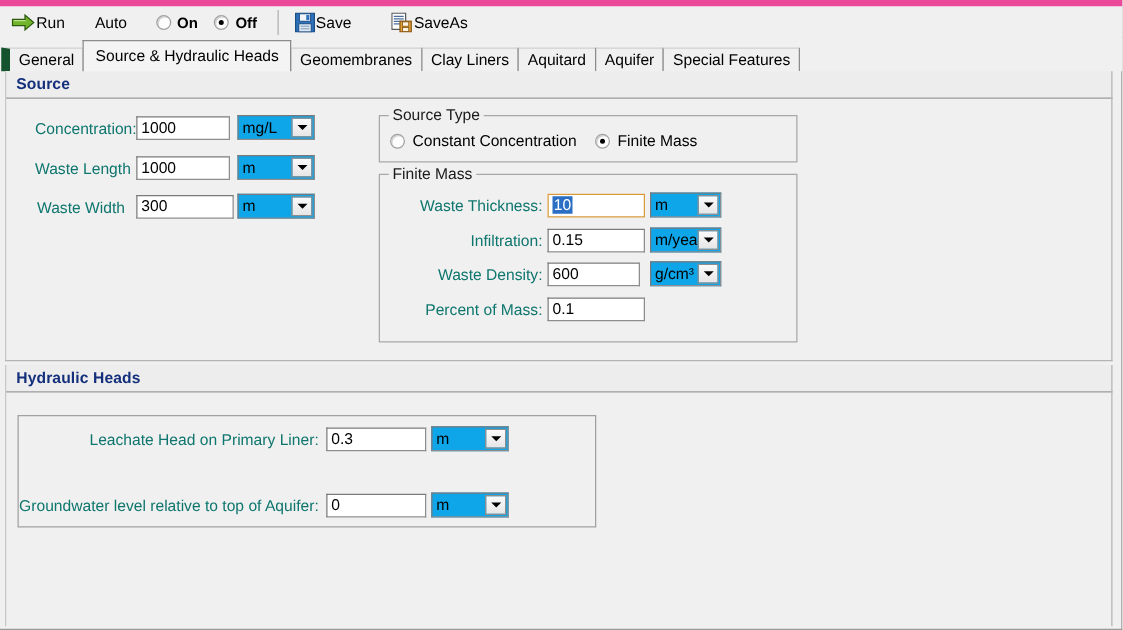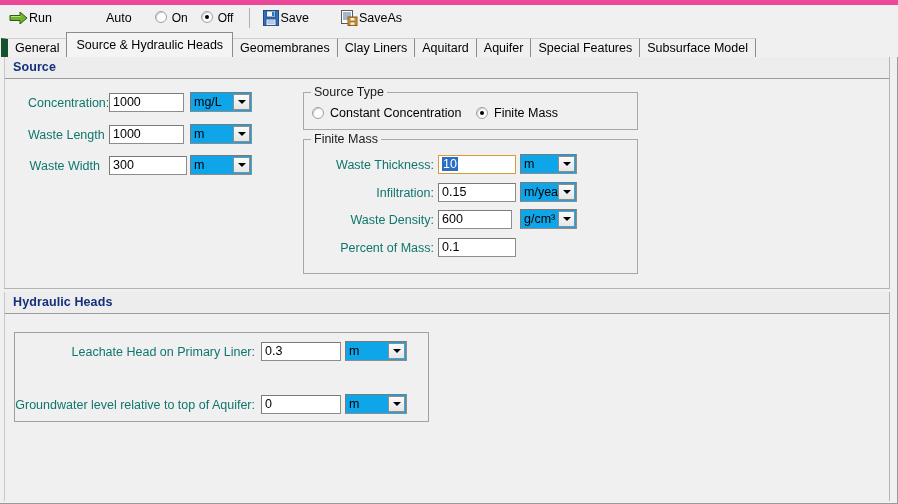--- a/index.html
+++ b/index.html
@@ -34,22 +34,22 @@
     height: 24px;
     padding: 0 3px;
     white-space: nowrap;
     font-size: 12.5px;
   }
   .tb-label { margin-left: 1px; }
 
   
   .run-arrow { width: 19px; height: 14px; display:block; }
 
-  .tb-gap-auto { margin-left: 48px; }
-  .tb-radio-wrap { display: flex; align-items: flex-start; margin-left: 20px; gap: 5px; }
+  .tb-gap-auto { margin-left: 18px; }
+  .tb-radio-wrap { display: flex; align-items: center; margin-left: 20px; gap: 5px; font-weight: bold; }
   .tb-radio-wrap.second { margin-left: 13px; }
 
   .radio {
     width: 12px; height: 12px; border-radius: 50%;
     background: #fdfdfd;
     border: 1px solid #a0a0a0;
     box-shadow: inset 1px 1px 0 #d0d0d0;
     box-sizing: border-box;
     position: relative;
     flex: none;
@@ -306,21 +306,20 @@
 
   <div class="tabstrip">
     <div class="tabs-row">
       <div class="tab first">General</div>
       <div class="tab selected">Source &amp; Hydraulic Heads</div>
       <div class="tab">Geomembranes</div>
       <div class="tab">Clay Liners</div>
       <div class="tab">Aquitard</div>
       <div class="tab">Aquifer</div>
       <div class="tab">Special Features</div>
-      <div class="tab">Subsurface Model</div>
     </div>
   </div>
 
   <div class="content">
 
     <div class="section-head" style="top:0;">
       <span class="title">Source</span>
     </div>
     <div class="section-left-edge" style="top:0; height:232px;"></div>
     <div class="section-left-edge" style="left:885px; top:0; height:232px; background:#b4b4b4;"></div>
@@ -398,21 +397,21 @@
       <div class="lbl" style="left:8px; top:101px; width:122px;">Percent of Mass:</div>
       <div class="tbox" style="left:134px; top:98px; width:78px;">0.1</div>
     </div>
 
     <div class="section-head" style="top:235px;">
       <span class="title">Hydraulic Heads</span>
     </div>
     <div class="section-left-edge" style="top:235px; height:209px;"></div>
     <div class="section-left-edge" style="left:885px; top:235px; height:209px; background:#b4b4b4;"></div>
 
-    <div class="inner-panel" style="left:10px; top:275px; width:415px; height:90px;">
+    <div class="inner-panel" style="left:10px; top:275px; width:463px; height:90px;">
       <div class="lbl" style="left:0px; top:12px; width:240px;">Leachate Head on Primary Liner:</div>
       <div class="tbox" style="left:246px; top:9px; width:80px;">0.3</div>
       <div class="combo" style="left:330px; top:8px; width:62px;">
         <span class="cval">m</span>
         <span class="cbtn">
           <span class="arrow-dn"></span>
         </span>
       </div>
 
       <div class="lbl" style="left:0px; top:65px; width:240px;">Groundwater level relative to top of Aquifer:</div>

